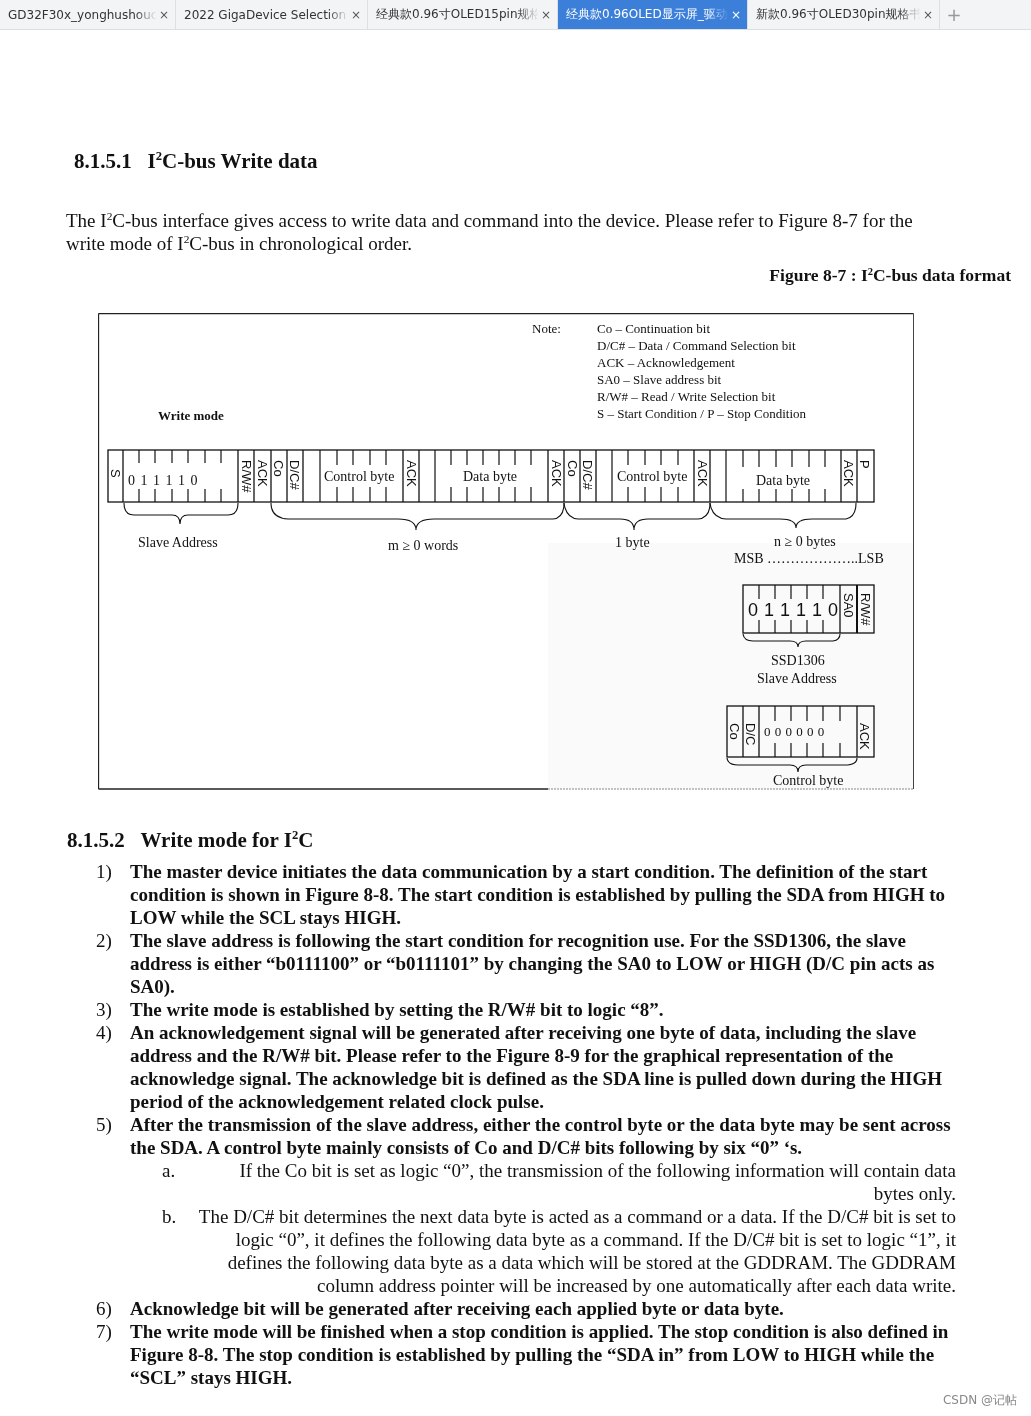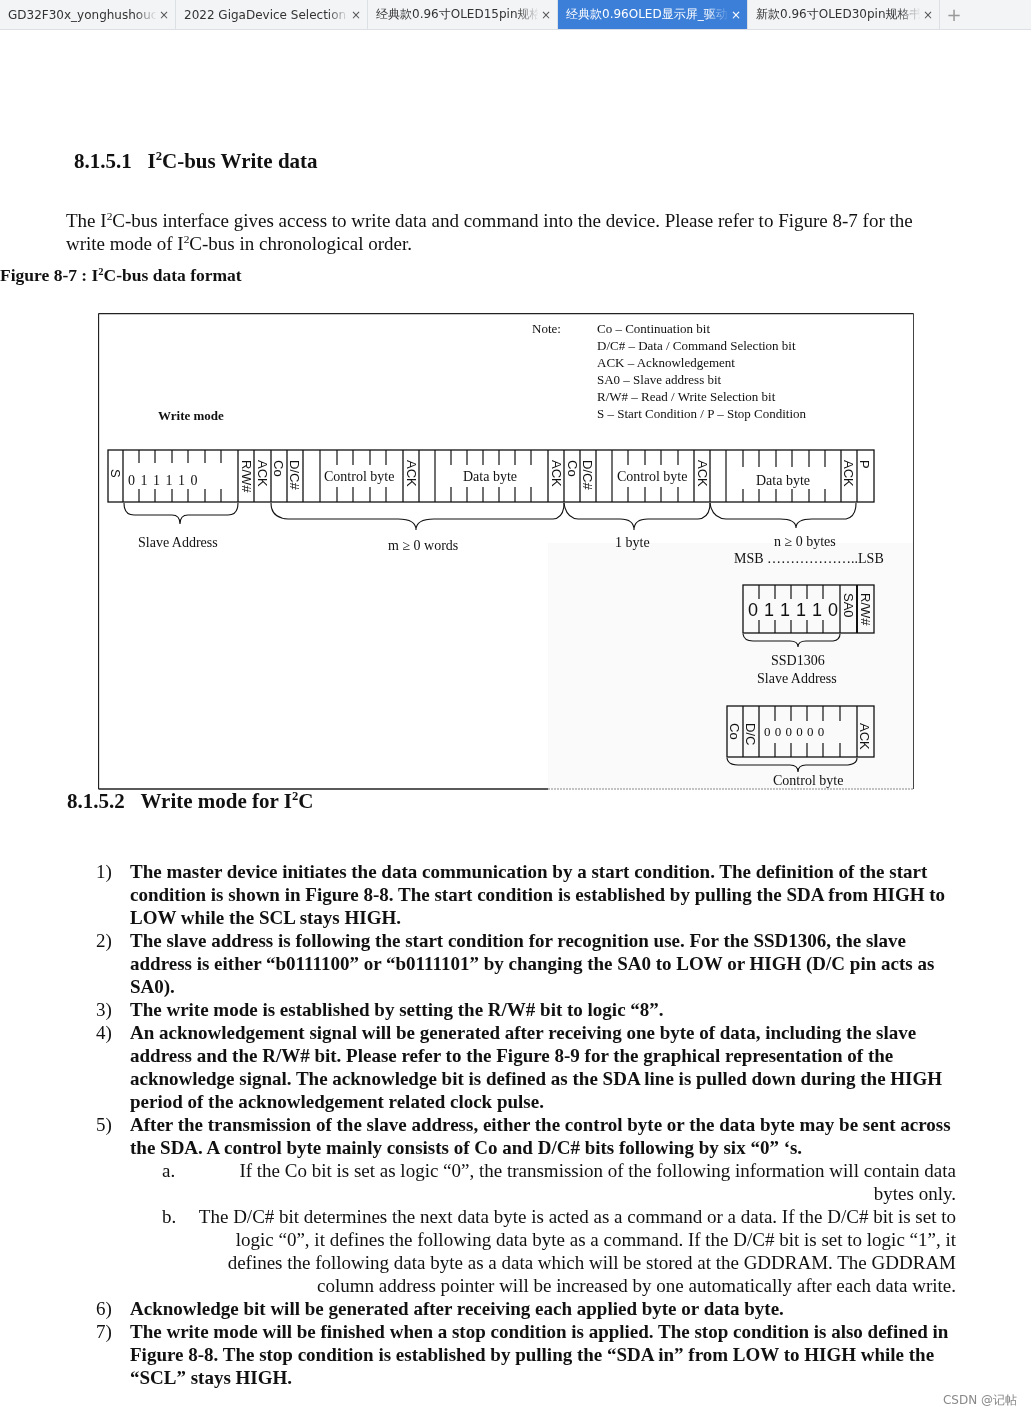--- a/index.html
+++ b/index.html
@@ -15,21 +15,21 @@
   .tab.active .tclose { color: #fff; }
   .tab.active .tlabel { color: #fff; }
   .tab .fade { position:absolute; right:18px; top:0; width:22px; height:29px; background: linear-gradient(to right, rgba(243,244,246,0), #f3f4f6); }
   .tab.active .fade { background: linear-gradient(to right, rgba(60,127,217,0), #3c7fd9); }
   .tab-add { width: 28px; display:flex; align-items:center; justify-content:center; color:#999; font-size:18px; }
 
   
   .h { position: absolute; font-weight: bold; font-size: 21px; white-space: nowrap; }
   sup { font-size: 60%; vertical-align: 0.6em; line-height: 0; }
   .para { position: absolute; left: 66px; width: 870px; font-size: 19px; line-height: 23px; }
-  .caption { position: absolute; left: 0; width: 1011px; text-align: left; top: 265px; font-weight: bold; font-size: 17.5px; }
+  .caption { position: absolute; left: 0; width: 1011px; text-align: right; top: 265px; font-weight: bold; font-size: 17.5px; }
 
   .diagram { position: absolute; left: 98px; top: 313px; }
 
   .list { position: absolute; left: 96px; top: 860px; width: 860px; font-size: 19px; line-height: 23px; }
   .li { display: flex; }
   .li .n { width: 34px; flex: none; }
   .li .t { flex: 1; font-weight: bold; }
   .sub { display: flex; margin-left: 66px; }
   .sub .n { width: 34px; flex: none; }
   .sub .t { flex: 1; text-align: right; }
@@ -269,21 +269,21 @@
   <g font-family="Liberation Sans, sans-serif" font-size="13">
     <text transform="translate(632,410) rotate(90)">Co</text>
     <text transform="translate(648,410) rotate(90)">D/C</text>
     <text transform="translate(762,410) rotate(90)">ACK</text>
   </g>
   <text x="666" y="423" font-size="13" letter-spacing="0.5">0 0 0 0 0 0</text>
   <path d="M629,445 Q630,452 640,452 L692,452 Q700,452 700,459 Q700,452 708,452 L750,452 Q759,451 759,445" stroke="#111" stroke-width="1.1" fill="none"></path>
   <text x="675" y="472" font-size="14">Control byte</text>
 </svg>
 
-<div class="h" style="left:67px; top:789px;">
+<div class="h" style="left:67px; top:828px;">
   <span>8.1.5.2</span>&nbsp;&nbsp;&nbsp;<span>Write mode for I</span><sup>2</sup><span>C</span>
 </div>
 
 <div class="list">
   <div class="li">
     <span class="n">1)</span>
       <span class="t">The master device initiates the data communication by a start condition. The definition of the start condition is shown in Figure 8-8. The start condition is established by pulling the SDA from HIGH to LOW while the SCL stays HIGH.</span>
   </div>
   <div class="li">
     <span class="n">2)</span>

